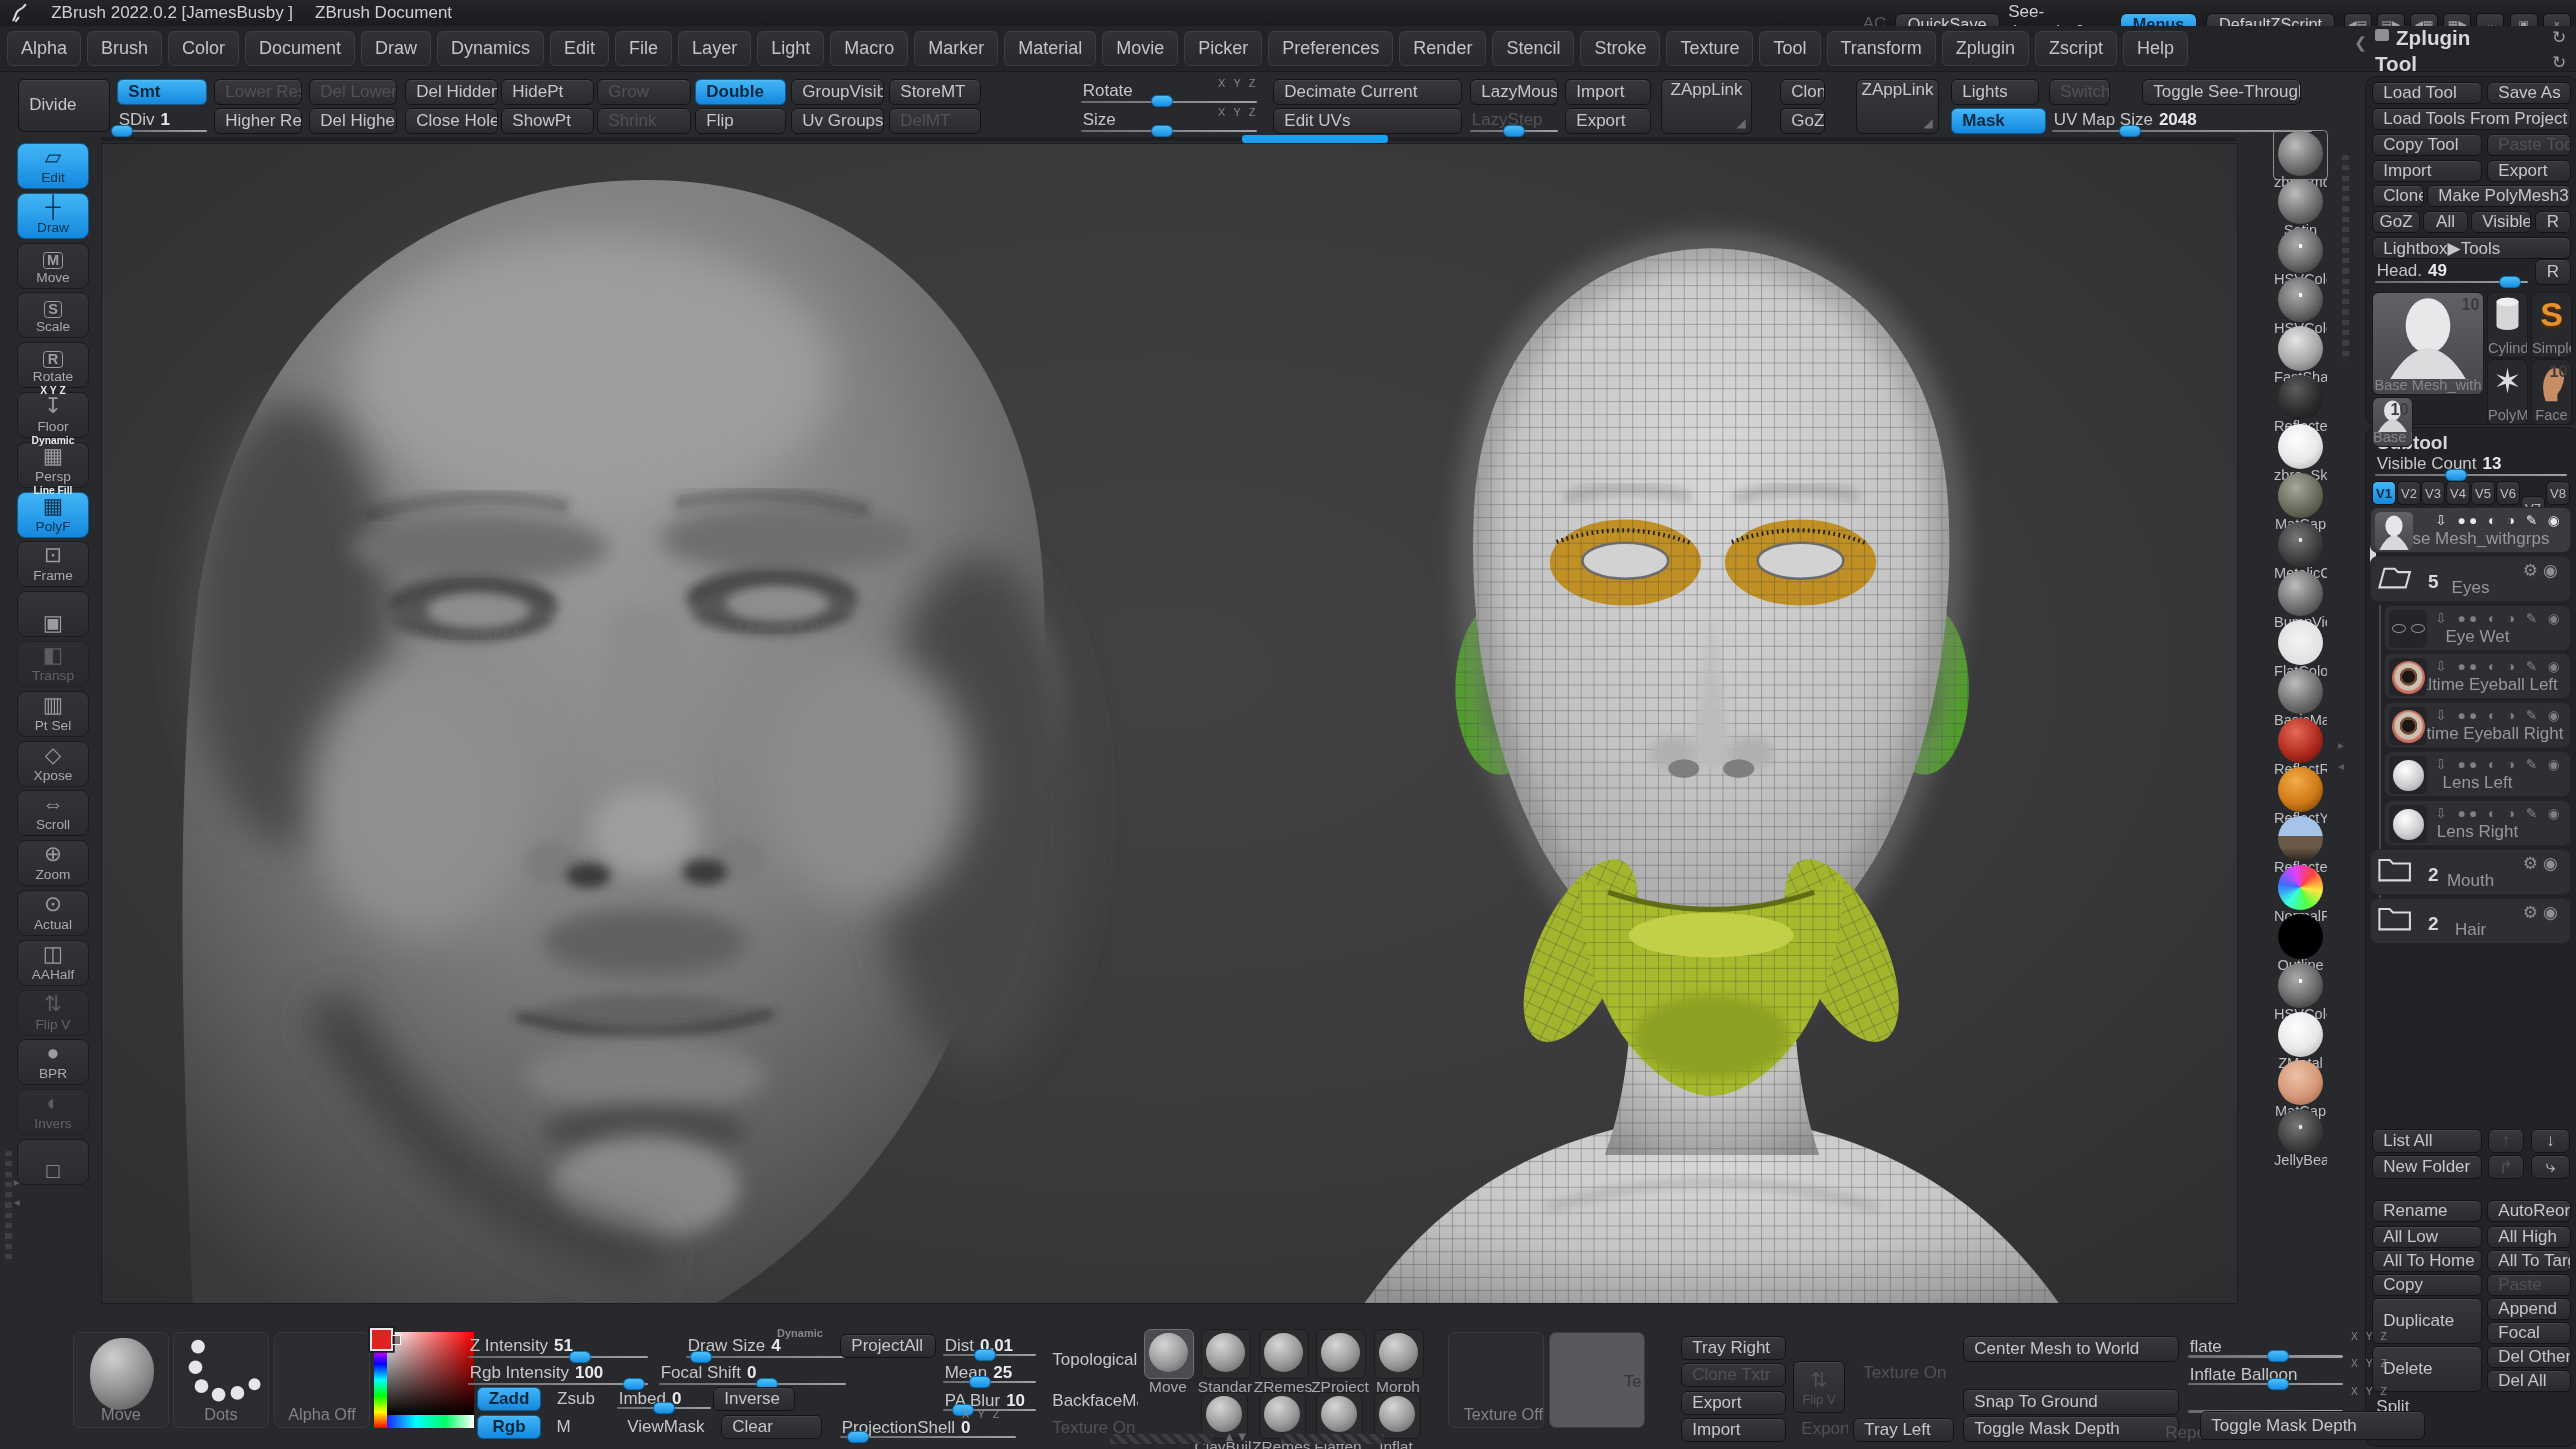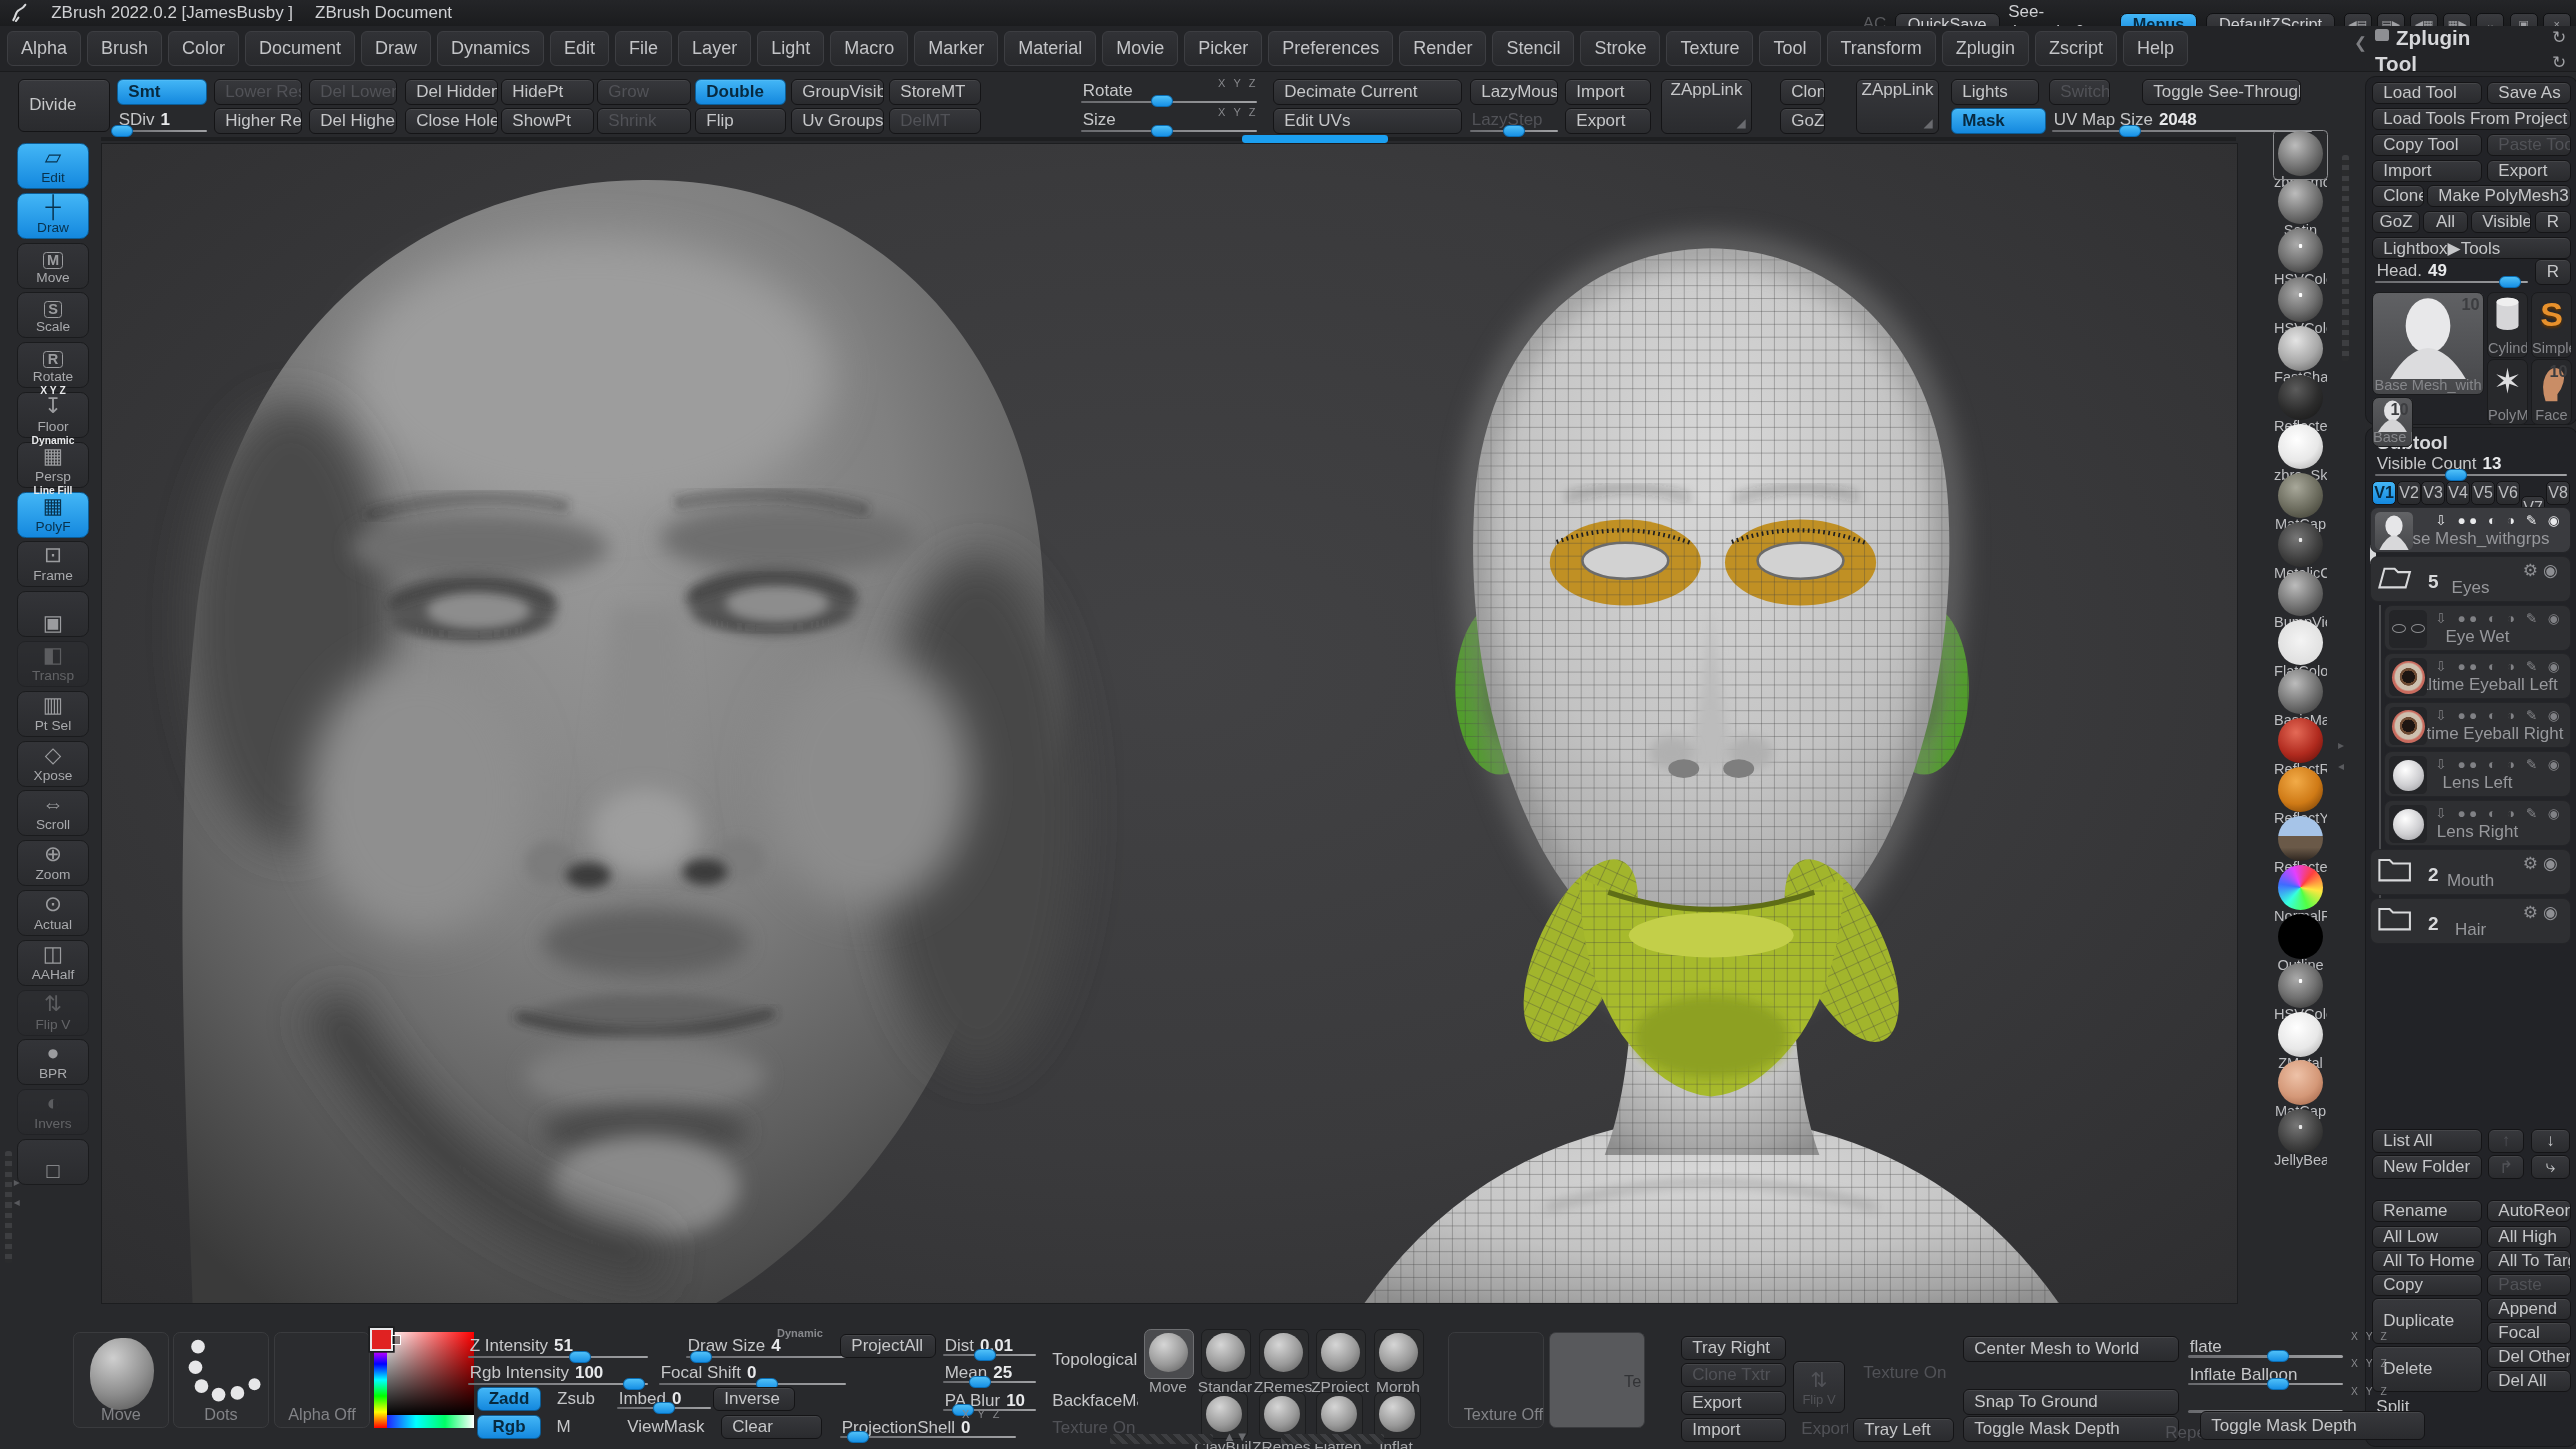--- a/index.html
+++ b/index.html
@@ -53,21 +53,21 @@
   .panel-box{position:absolute;background:#222327;border:0.9px solid #18191b;border-radius:10.3px}
   .hdr{position:absolute;font-size:20.6px;color:#d6d7da;font-weight:bold}
   .reload{position:absolute;font-size:17px;color:#9fa0a4}
   .subrow{position:absolute;background:#2e2f32;border:0.9px solid #242528;border-radius:7.7px;box-sizing:border-box}
   .subrow.sel{background:#3a3b3f}
   .subrow .sname{position:absolute;left:0;right:0;bottom:2.6px;text-align:center;font-size:17px;color:#97989c;white-space:nowrap;overflow:hidden}
   .subrow .strip{position:absolute;right:6.9px;top:4.3px;font-size:13.7px;color:#808185;letter-spacing:3.4px;white-space:nowrap}
   .subrow .thumb{position:absolute;left:4.3px;top:4.3px;width:38px;height:38px;border-radius:5.2px;background:#242528;overflow:hidden}
   .subrow .fcount{position:absolute;left:57px;top:13.7px;font-size:19px;font-weight:bold;color:#d8d9db}
   .subrow .gear-eye{position:absolute;right:6.9px;top:2.6px;font-size:17px;color:#8e8f93;letter-spacing:5.2px}
-  .vtab{position:absolute;height:22px;width:22px;display:flex;align-items:center;justify-content:center;font-size:16px;background:linear-gradient(#37383c,#2a2b2e);border:0.9px solid #141416;border-radius:5.2px;color:#bdbec1}
+  .vtab{position:absolute;height:22px;width:22px;display:flex;align-items:center;justify-content:center;font-size:13px;background:linear-gradient(#37383c,#2a2b2e);border:0.9px solid #141416;border-radius:5.2px;color:#bdbec1}
   .vtab.on{background:linear-gradient(#43b6f6,#1488de);color:#07293f;font-weight:bold}
   .badge{position:absolute;right:3.4px;top:1.7px;font-size:16.3px;font-weight:bold;color:#3c3d40}
   .thumb-cell{position:absolute;background:#28292c;border:0.9px solid #1a1b1d;border-radius:6.9px;overflow:hidden}
   .thumb-lab{position:absolute;left:0;right:0;bottom:0.9px;text-align:center;font-size:14.6px;color:#86878b;white-space:nowrap;overflow:hidden}
   
   .sq{position:absolute;background:#2b2c2f;border:0.9px solid #3a3b3e;border-radius:6.9px;box-sizing:border-box}
   .sq .sq-lab{position:absolute;left:0;right:0;bottom:3.4px;text-align:center;font-size:16.3px;color:#828387}
   .bthumb{position:absolute;border-radius:6.9px;background:#2b2c2e;border:0.9px solid #1c1d1f}
   .bthumb.sel{background:#4a4b4e;border-color:#6e6f72}
   .blab{position:absolute;text-align:center;font-size:15.5px;color:#a9aaad;white-space:nowrap;overflow:hidden}

